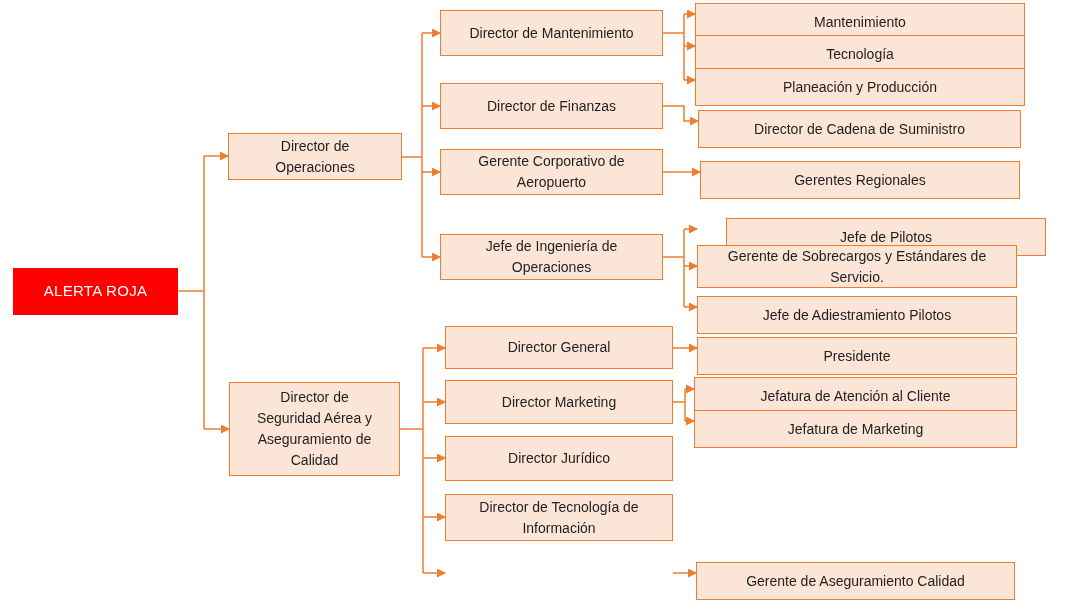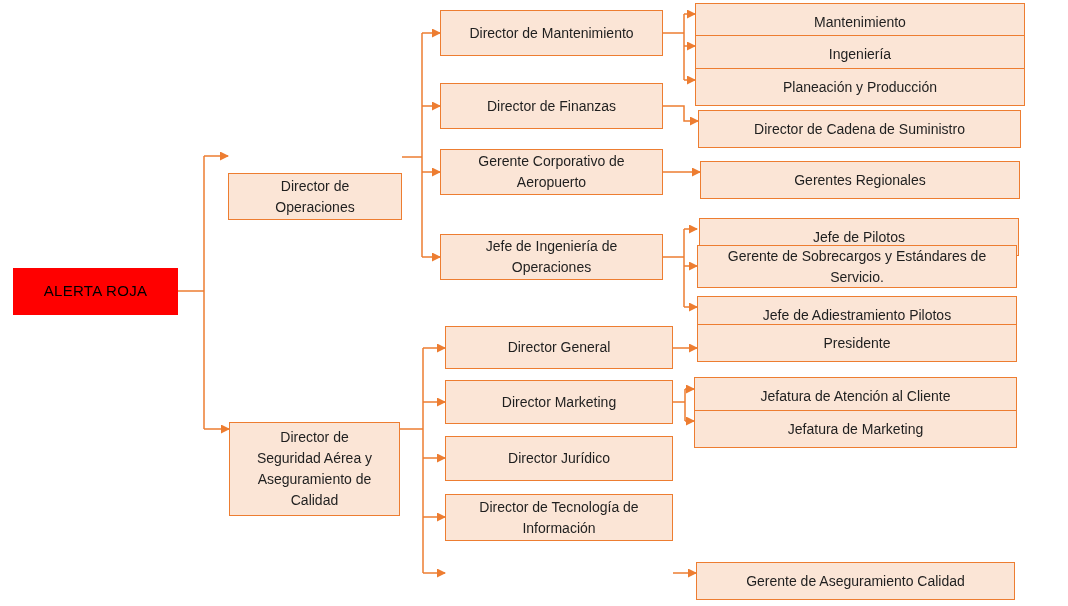--- a/index.html
+++ b/index.html
@@ -22,25 +22,25 @@
     color:#1f1f1f;
     font-size:14px;
     line-height:1.5;
     display:flex;
     align-items:center;
     justify-content:center;
     text-align:center;
     padding:18px 8px;
     z-index:1;
   }
-  .pad-lg{padding:0 18px;margin-top:40px;}
+  .pad-lg{padding:0 18px;}
   .alert{
     background:#FF0000;
     border:none;
-    color:#000000;
+    color:#ffffff;
     font-size:15px;
     letter-spacing:0.3px;
   }
 </style>
 </head>
 <body>
 
 <div id="stage">
 
   <svg id="connector-layer" viewBox="0 0 1068 606" xmlns="http://www.w3.org/2000/svg">
@@ -99,25 +99,25 @@
   <div class="node" style="left:440px;top:83px;width:223px;height:46px">Director de Finanzas</div>
   <div class="node" style="left:440px;top:234px;width:223px;height:46px">Jefe de Ingeniería de Operaciones</div>
   <div class="node" style="left:440px;top:149px;width:223px;height:46px">Gerente Corporativo de Aeropuerto</div>
 
   <div class="node" style="left:445px;top:326px;width:228px;height:43px">Director General</div>
   <div class="node" style="left:445px;top:380px;width:228px;height:44px">Director Marketing</div>
   <div class="node" style="left:445px;top:436px;width:228px;height:45px">Director Jurídico</div>
   <div class="node" style="left:445px;top:494px;width:228px;height:47px">Director de Tecnología de Información</div>
 
   <div class="node" style="left:695px;top:3px;width:330px;height:22px">Mantenimiento</div>
-  <div class="node" style="left:695px;top:35px;width:330px;height:22px">Ingeniería</div>
+  <div class="node" style="left:695px;top:35px;width:330px;height:22px">Tecnología</div>
   <div class="node" style="left:695px;top:68px;width:330px;height:24px">Planeación y Producción</div>
   <div class="node" style="left:698px;top:110px;width:323px;height:23px">Director de Cadena de Suministro</div>
   <div class="node" style="left:700px;top:161px;width:320px;height:23px">Gerentes Regionales</div>
-  <div class="node" style="left:699px;top:218px;width:320px;height:22px">Jefe de Pilotos</div>
+  <div class="node" style="left:726px;top:218px;width:320px;height:22px">Jefe de Pilotos</div>
   <div class="node" style="left:697px;top:245px;width:320px;height:43px">Gerente de Sobrecargos y Estándares de Servicio.</div>
   <div class="node" style="left:697px;top:296px;width:320px;height:22px">Jefe de Adiestramiento Pilotos</div>
-  <div class="node" style="left:697px;top:324px;width:320px;height:23px">Presidente</div>
+  <div class="node" style="left:697px;top:337px;width:320px;height:23px">Presidente</div>
   <div class="node" style="left:694px;top:377px;width:323px;height:23px">Jefatura de Atención al Cliente</div>
   <div class="node" style="left:694px;top:410px;width:323px;height:23px">Jefatura de Marketing</div>
   <div class="node" style="left:696px;top:562px;width:319px;height:19px">Gerente de Aseguramiento Calidad</div>
 
 </div>
 
 </body></html>

